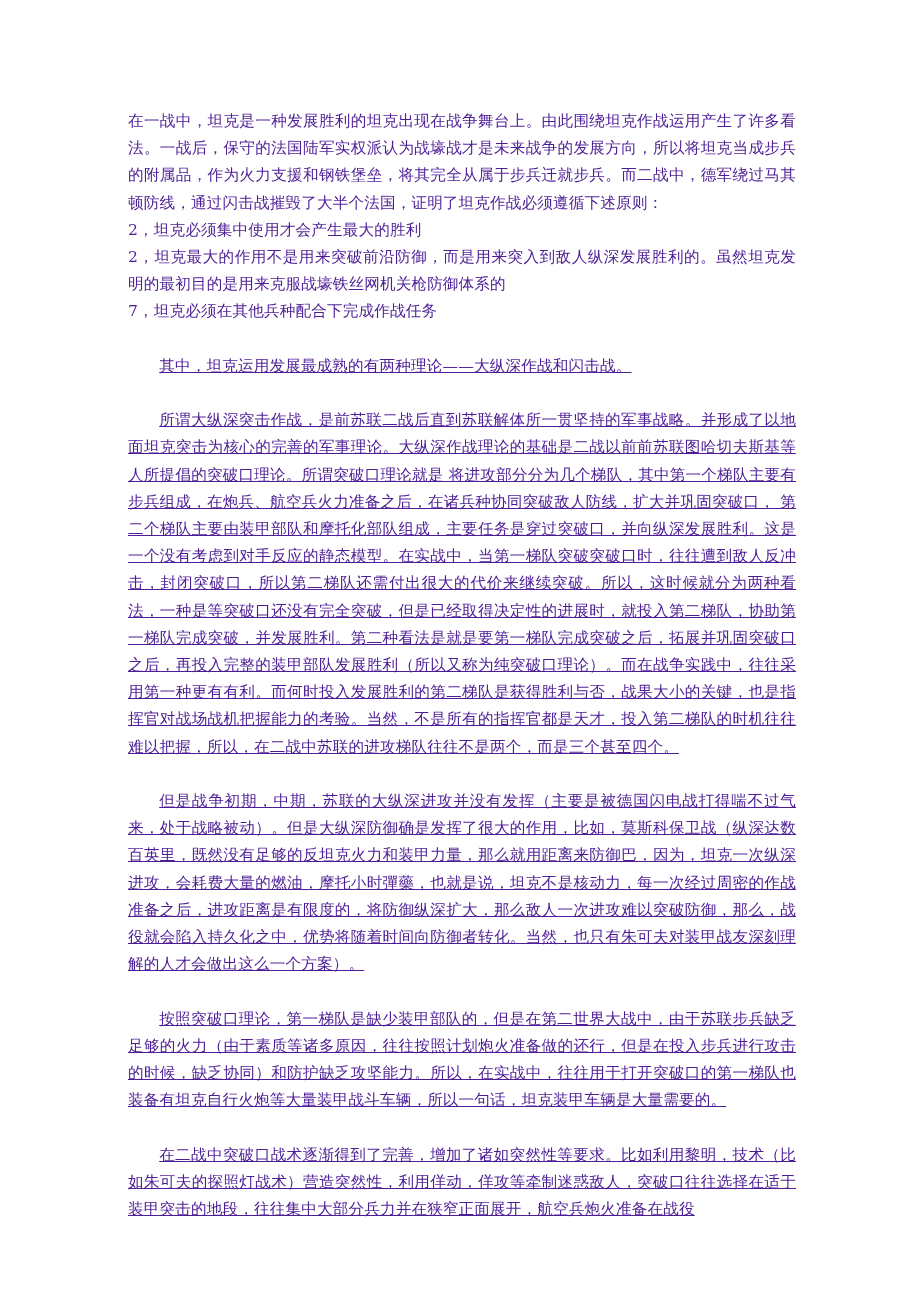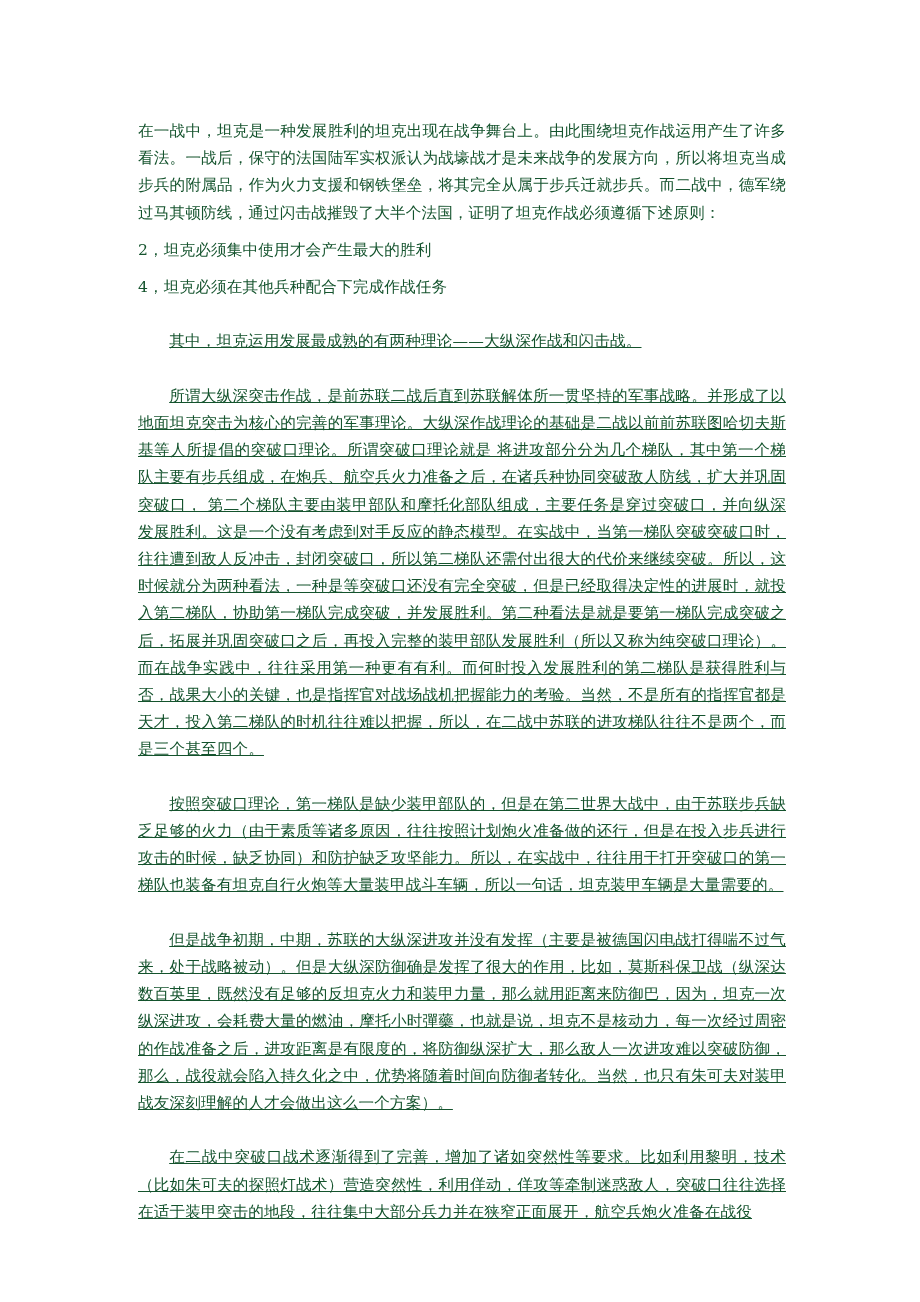--- a/index.html
+++ b/index.html
@@ -20,28 +20,28 @@
     overflow: hidden;
     box-sizing: border-box;
   }
   .text-column {
     position: absolute;
     left: 128px;
     top: 108px;
     width: 668px;
   }
   .para {
-    margin: 10px;
+    margin: 0;
     font-size: 15.6px;
     line-height: 27.2px;
     text-align: justify;
     text-justify: inter-ideograph;
     word-break: break-all;
     letter-spacing: 0.15px;
-    color: #14532d;
+    color: #4c1d95;
     -webkit-font-smoothing: antialiased;
   }
   
   .para.flush {
     text-indent: 0;
   }
   
   .para.indent {
     text-indent: 2em;
   }
@@ -51,20 +51,21 @@
     text-decoration: underline;
   }
 </style>
 </head>
 <body>
 
 <div class="page">
   <div class="text-column">
     <p class="para flush">在一战中，坦克是一种发展胜利的坦克出现在战争舞台上。由此围绕坦克作战运用产生了许多看法。一战后，保守的法国陆军实权派认为战壕战才是未来战争的发展方向，所以将坦克当成步兵的附属品，作为火力支援和钢铁堡垒，将其完全从属于步兵迁就步兵。而二战中，德军绕过马其顿防线，通过闪击战摧毁了大半个法国，证明了坦克作战必须遵循下述原则：</p>
     <p class="para flush">2，坦克必须集中使用才会产生最大的胜利</p>
-    <p class="para flush">4，坦克必须在其他兵种配合下完成作战任务</p>
+    <p class="para flush">2，坦克最大的作用不是用来突破前沿防御，而是用来突入到敌人纵深发展胜利的。虽然坦克发明的最初目的是用来克服战壕铁丝网机关枪防御体系的</p>
+    <p class="para flush">7，坦克必须在其他兵种配合下完成作战任务</p>
     <p class="para indent gap-before">其中，坦克运用发展最成熟的有两种理论——大纵深作战和闪击战。</p>
     <p class="para indent gap-before">所谓大纵深突击作战，是前苏联二战后直到苏联解体所一贯坚持的军事战略。并形成了以地面坦克突击为核心的完善的军事理论。大纵深作战理论的基础是二战以前前苏联图哈切夫斯基等人所提倡的突破口理论。所谓突破口理论就是 将进攻部分分为几个梯队，其中第一个梯队主要有步兵组成，在炮兵、航空兵火力准备之后，在诸兵种协同突破敌人防线，扩大并巩固突破口， 第二个梯队主要由装甲部队和摩托化部队组成，主要任务是穿过突破口，并向纵深发展胜利。这是一个没有考虑到对手反应的静态模型。在实战中，当第一梯队突破突破口时，往往遭到敌人反冲击，封闭突破口，所以第二梯队还需付出很大的代价来继续突破。所以，这时候就分为两种看法，一种是等突破口还没有完全突破，但是已经取得决定性的进展时，就投入第二梯队，协助第一梯队完成突破，并发展胜利。第二种看法是就是要第一梯队完成突破之后，拓展并巩固突破口之后，再投入完整的装甲部队发展胜利（所以又称为纯突破口理论）。而在战争实践中，往往采用第一种更有有利。而何时投入发展胜利的第二梯队是获得胜利与否，战果大小的关键，也是指挥官对战场战机把握能力的考验。当然，不是所有的指挥官都是天才，投入第二梯队的时机往往难以把握，所以，在二战中苏联的进攻梯队往往不是两个，而是三个甚至四个。</p>
+    <p class="para indent gap-before">但是战争初期，中期，苏联的大纵深进攻并没有发挥（主要是被德国闪电战打得喘不过气来，处于战略被动）。但是大纵深防御确是发挥了很大的作用，比如，莫斯科保卫战（纵深达数百英里，既然没有足够的反坦克火力和装甲力量，那么就用距离来防御巴，因为，坦克一次纵深进攻，会耗费大量的燃油，摩托小时彈藥，也就是说，坦克不是核动力，每一次经过周密的作战准备之后，进攻距离是有限度的，将防御纵深扩大，那么敌人一次进攻难以突破防御，那么，战役就会陷入持久化之中，优势将随着时间向防御者转化。当然，也只有朱可夫对装甲战友深刻理解的人才会做出这么一个方案）。</p>
     <p class="para indent gap-before">按照突破口理论，第一梯队是缺少装甲部队的，但是在第二世界大战中，由于苏联步兵缺乏足够的火力（由于素质等诸多原因，往往按照计划炮火准备做的还行，但是在投入步兵进行攻击的时候，缺乏协同）和防护缺乏攻坚能力。所以，在实战中，往往用于打开突破口的第一梯队也装备有坦克自行火炮等大量装甲战斗车辆，所以一句话，坦克装甲车辆是大量需要的。</p>
-    <p class="para indent gap-before">但是战争初期，中期，苏联的大纵深进攻并没有发挥（主要是被德国闪电战打得喘不过气来，处于战略被动）。但是大纵深防御确是发挥了很大的作用，比如，莫斯科保卫战（纵深达数百英里，既然没有足够的反坦克火力和装甲力量，那么就用距离来防御巴，因为，坦克一次纵深进攻，会耗费大量的燃油，摩托小时彈藥，也就是说，坦克不是核动力，每一次经过周密的作战准备之后，进攻距离是有限度的，将防御纵深扩大，那么敌人一次进攻难以突破防御，那么，战役就会陷入持久化之中，优势将随着时间向防御者转化。当然，也只有朱可夫对装甲战友深刻理解的人才会做出这么一个方案）。</p>
     <p class="para indent gap-before">在二战中突破口战术逐渐得到了完善，增加了诸如突然性等要求。比如利用黎明，技术（比如朱可夫的探照灯战术）营造突然性，利用佯动，佯攻等牵制迷惑敌人，突破口往往选择在适于装甲突击的地段，往往集中大部分兵力并在狭窄正面展开，航空兵炮火准备在战役</p>
   </div>
 </div>
 
 </body></html>

